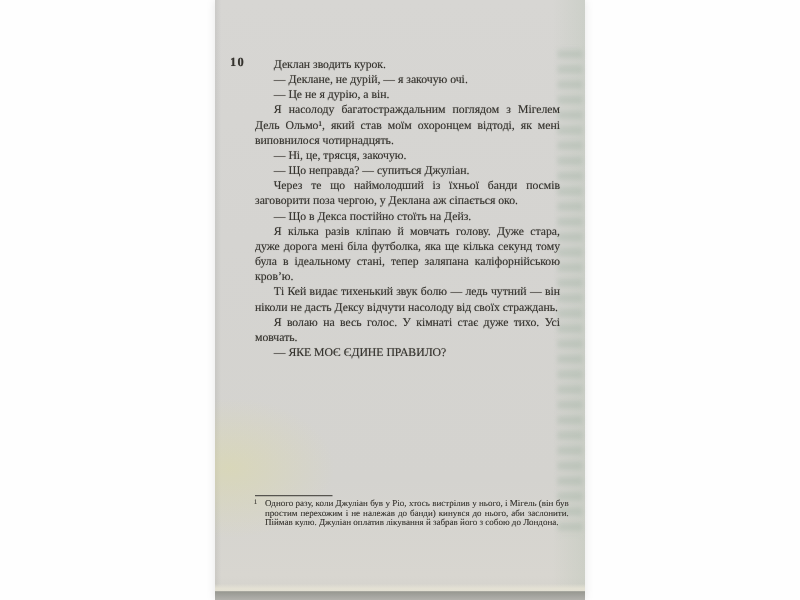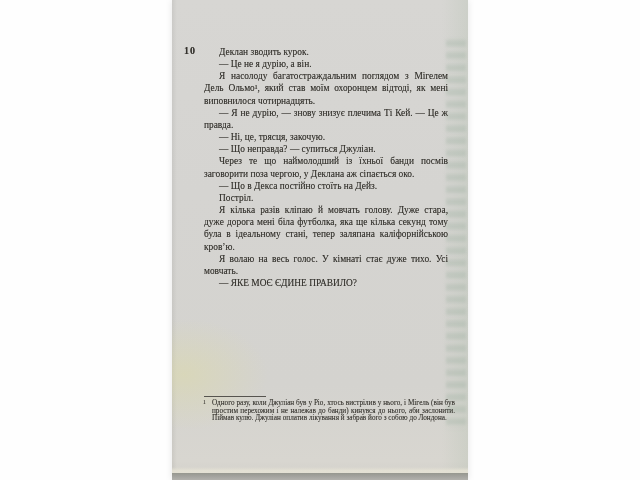--- a/index.html
+++ b/index.html
@@ -69,29 +69,29 @@
 </style>
 </head>
 <body>
 
 <div class="scene">
   <div class="page">
     <div class="bleed"></div>
     <div class="pageno">10</div>
     <div class="body">
         <p class="para">Деклан зводить курок.</p>
+        <p class="para">— Деклане, не дурій, — я закочую очі.</p>
         <p class="para">— Це не я дурію, а він.</p>
         <p class="para">Я насолоду багатостраждальним поглядом з Мігелем Дель Ольмо¹, який став моїм охоронцем відтоді, як мені виповнилося чотирнадцять.</p>
-        <p class="para">— Я не дурію, — знову знизує плечима Ті Кей. — Це ж правда.</p>
         <p class="para">— Ні, це, трясця, закочую.</p>
         <p class="para">— Що неправда? — супиться Джуліан.</p>
         <p class="para">Через те що наймолодший із їхньої банди посмів заговорити поза чергою, у Деклана аж сіпається око.</p>
         <p class="para">— Що в Декса постійно стоїть на Дейз.</p>
-        <p class="para">Постріл.</p>
         <p class="para">Я кілька разів кліпаю й мовчать голову. Дуже стара, дуже дорога мені біла футболка, яка ще кілька секунд тому була в ідеальному стані, тепер заляпана каліфорнійською кров’ю.</p>
+        <p class="para">Ті Кей видає тихенький звук болю — ледь чутний — він ніколи не дасть Дексу відчути насолоду від своїх страждань.</p>
         <p class="para">Я волаю на весь голос. У кімнаті стає дуже тихо. Усі мовчать.</p>
         <p class="para">— ЯКЕ МОЄ ЄДИНЕ ПРАВИЛО?</p>
       </div>
     <div class="sep"></div>
     <div class="footnote">
       <span class="fn-marker">1</span>
       <span class="fn-text">Одного разу, коли Джуліан був у Ріо, хтось вистрілив у нього, і Мігель (він був простим перехожим і не належав до банди) кинувся до нього, аби заслонити. Піймав кулю. Джуліан оплатив лікування й забрав його з собою до Лондона.</span>
     </div>
     <div class="edge-high"></div>
     <div class="edge-band"></div>

